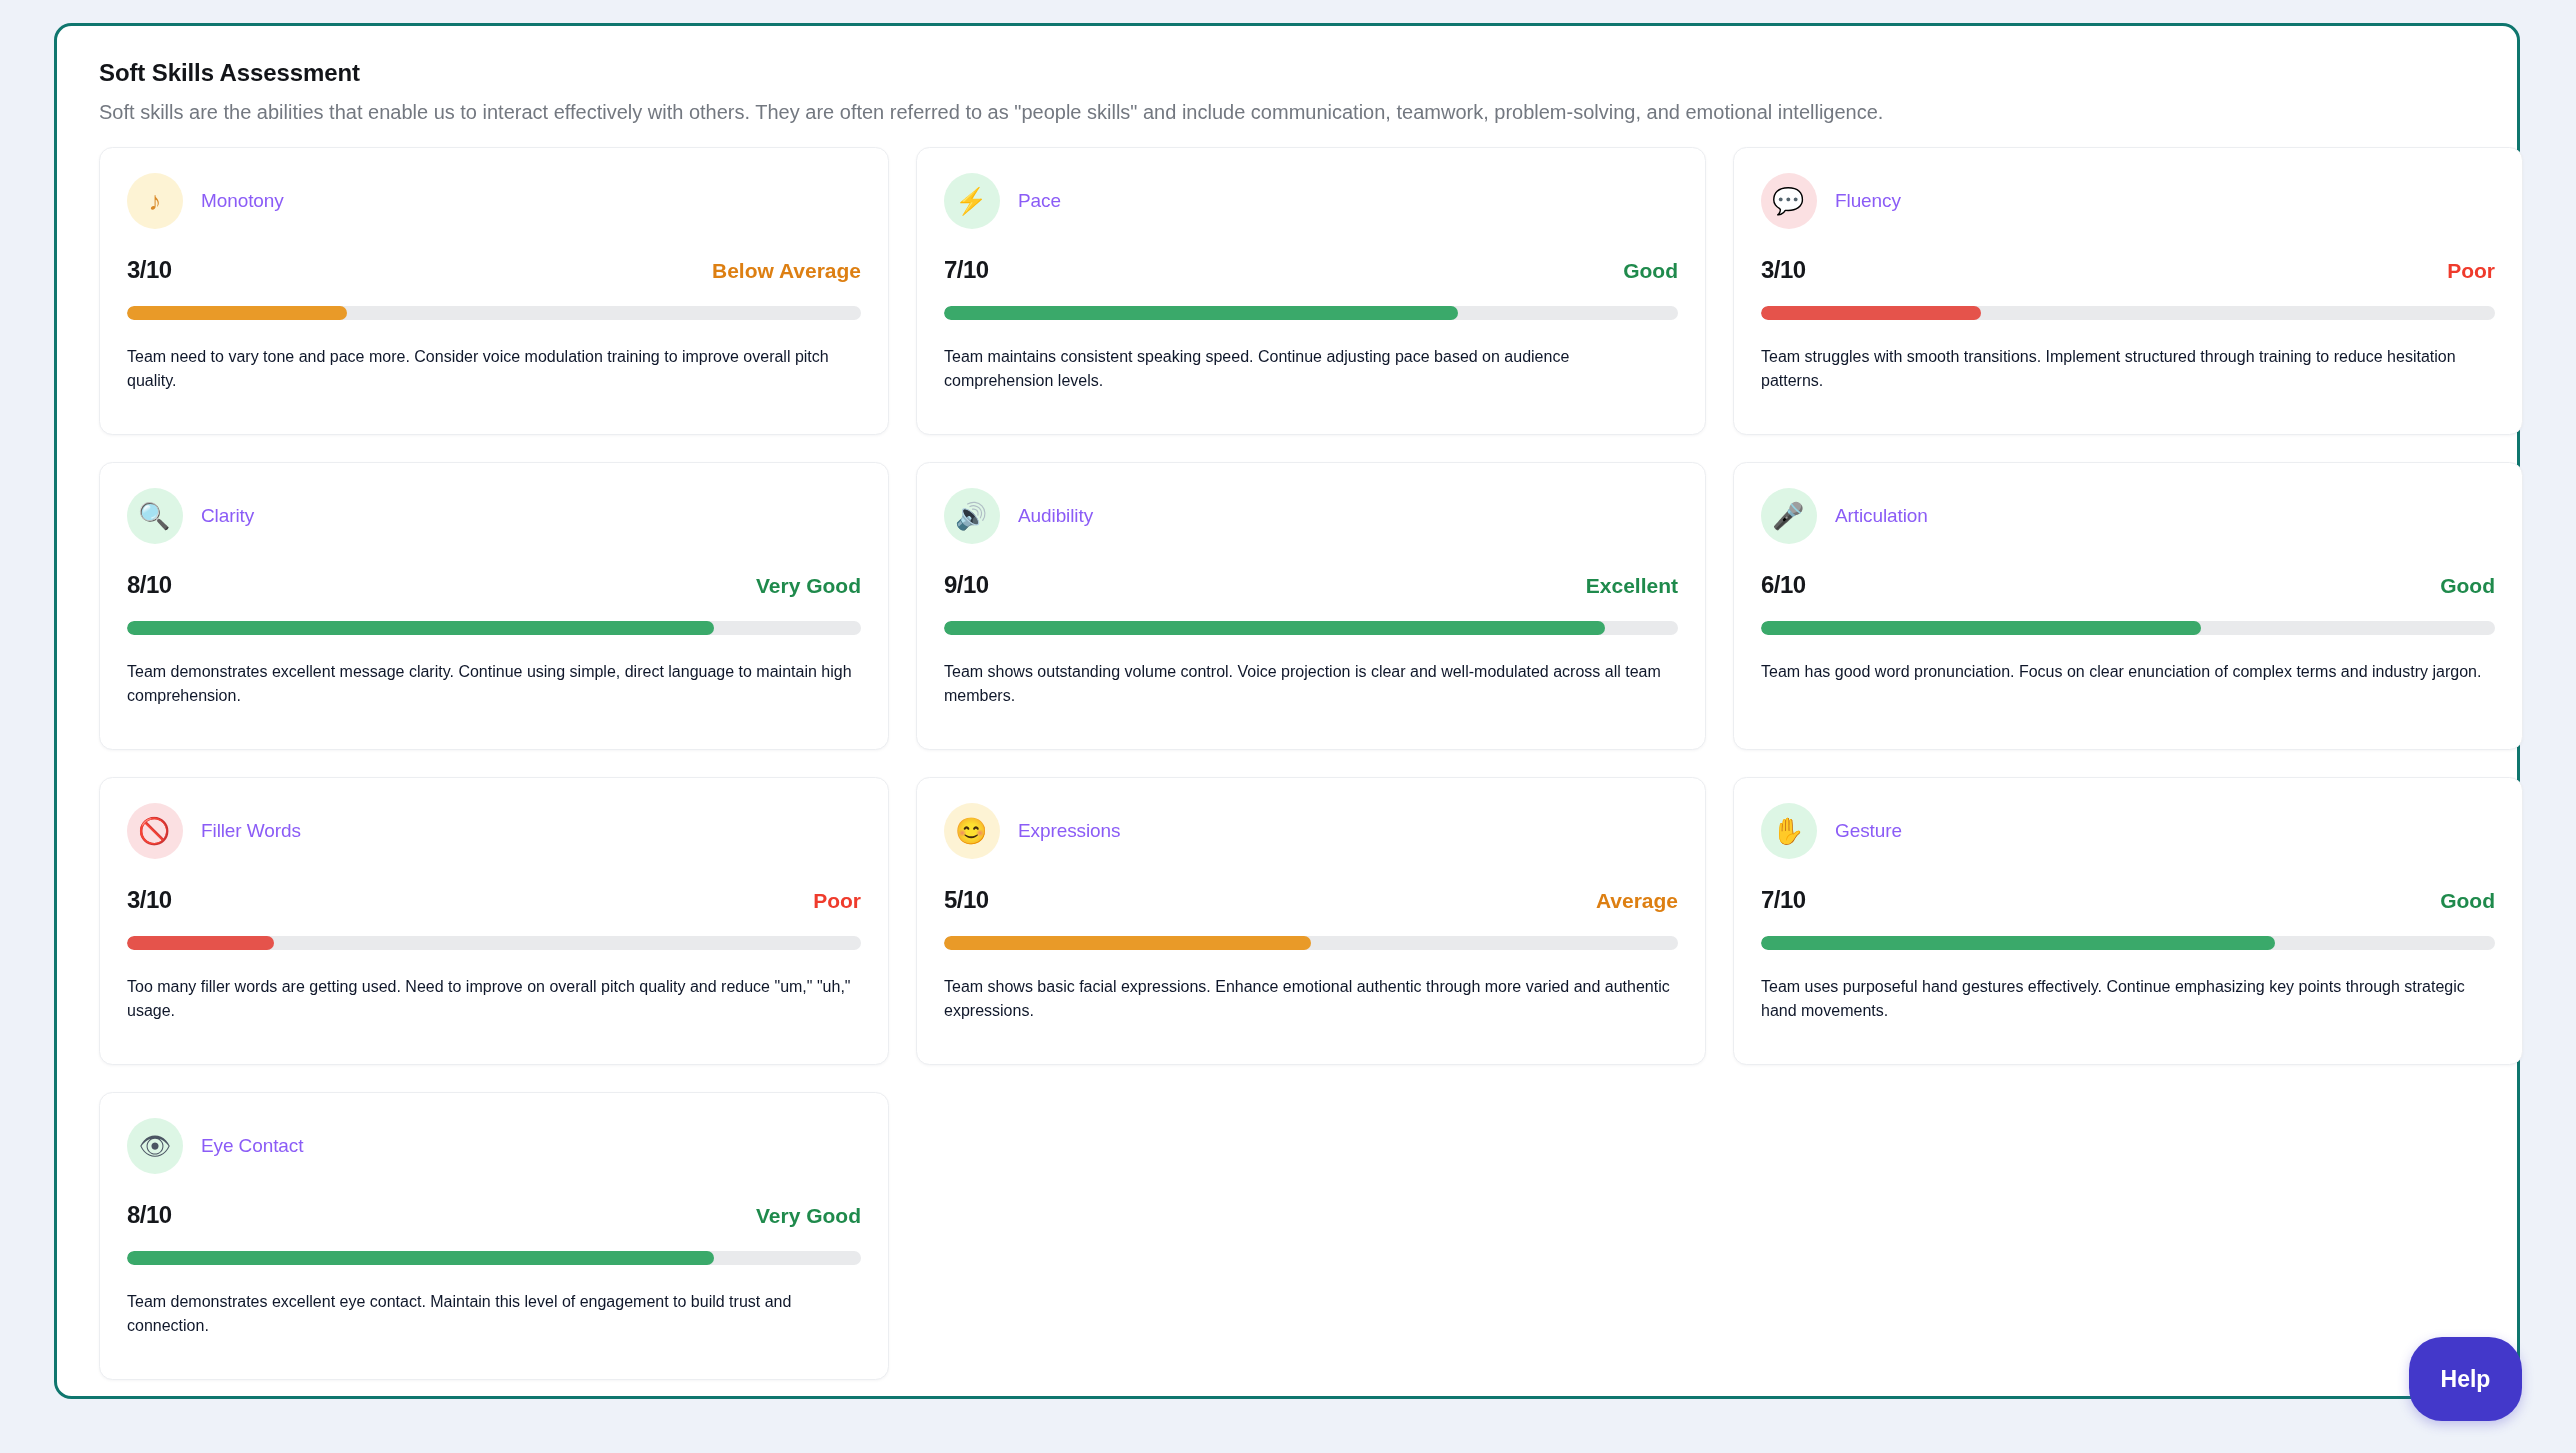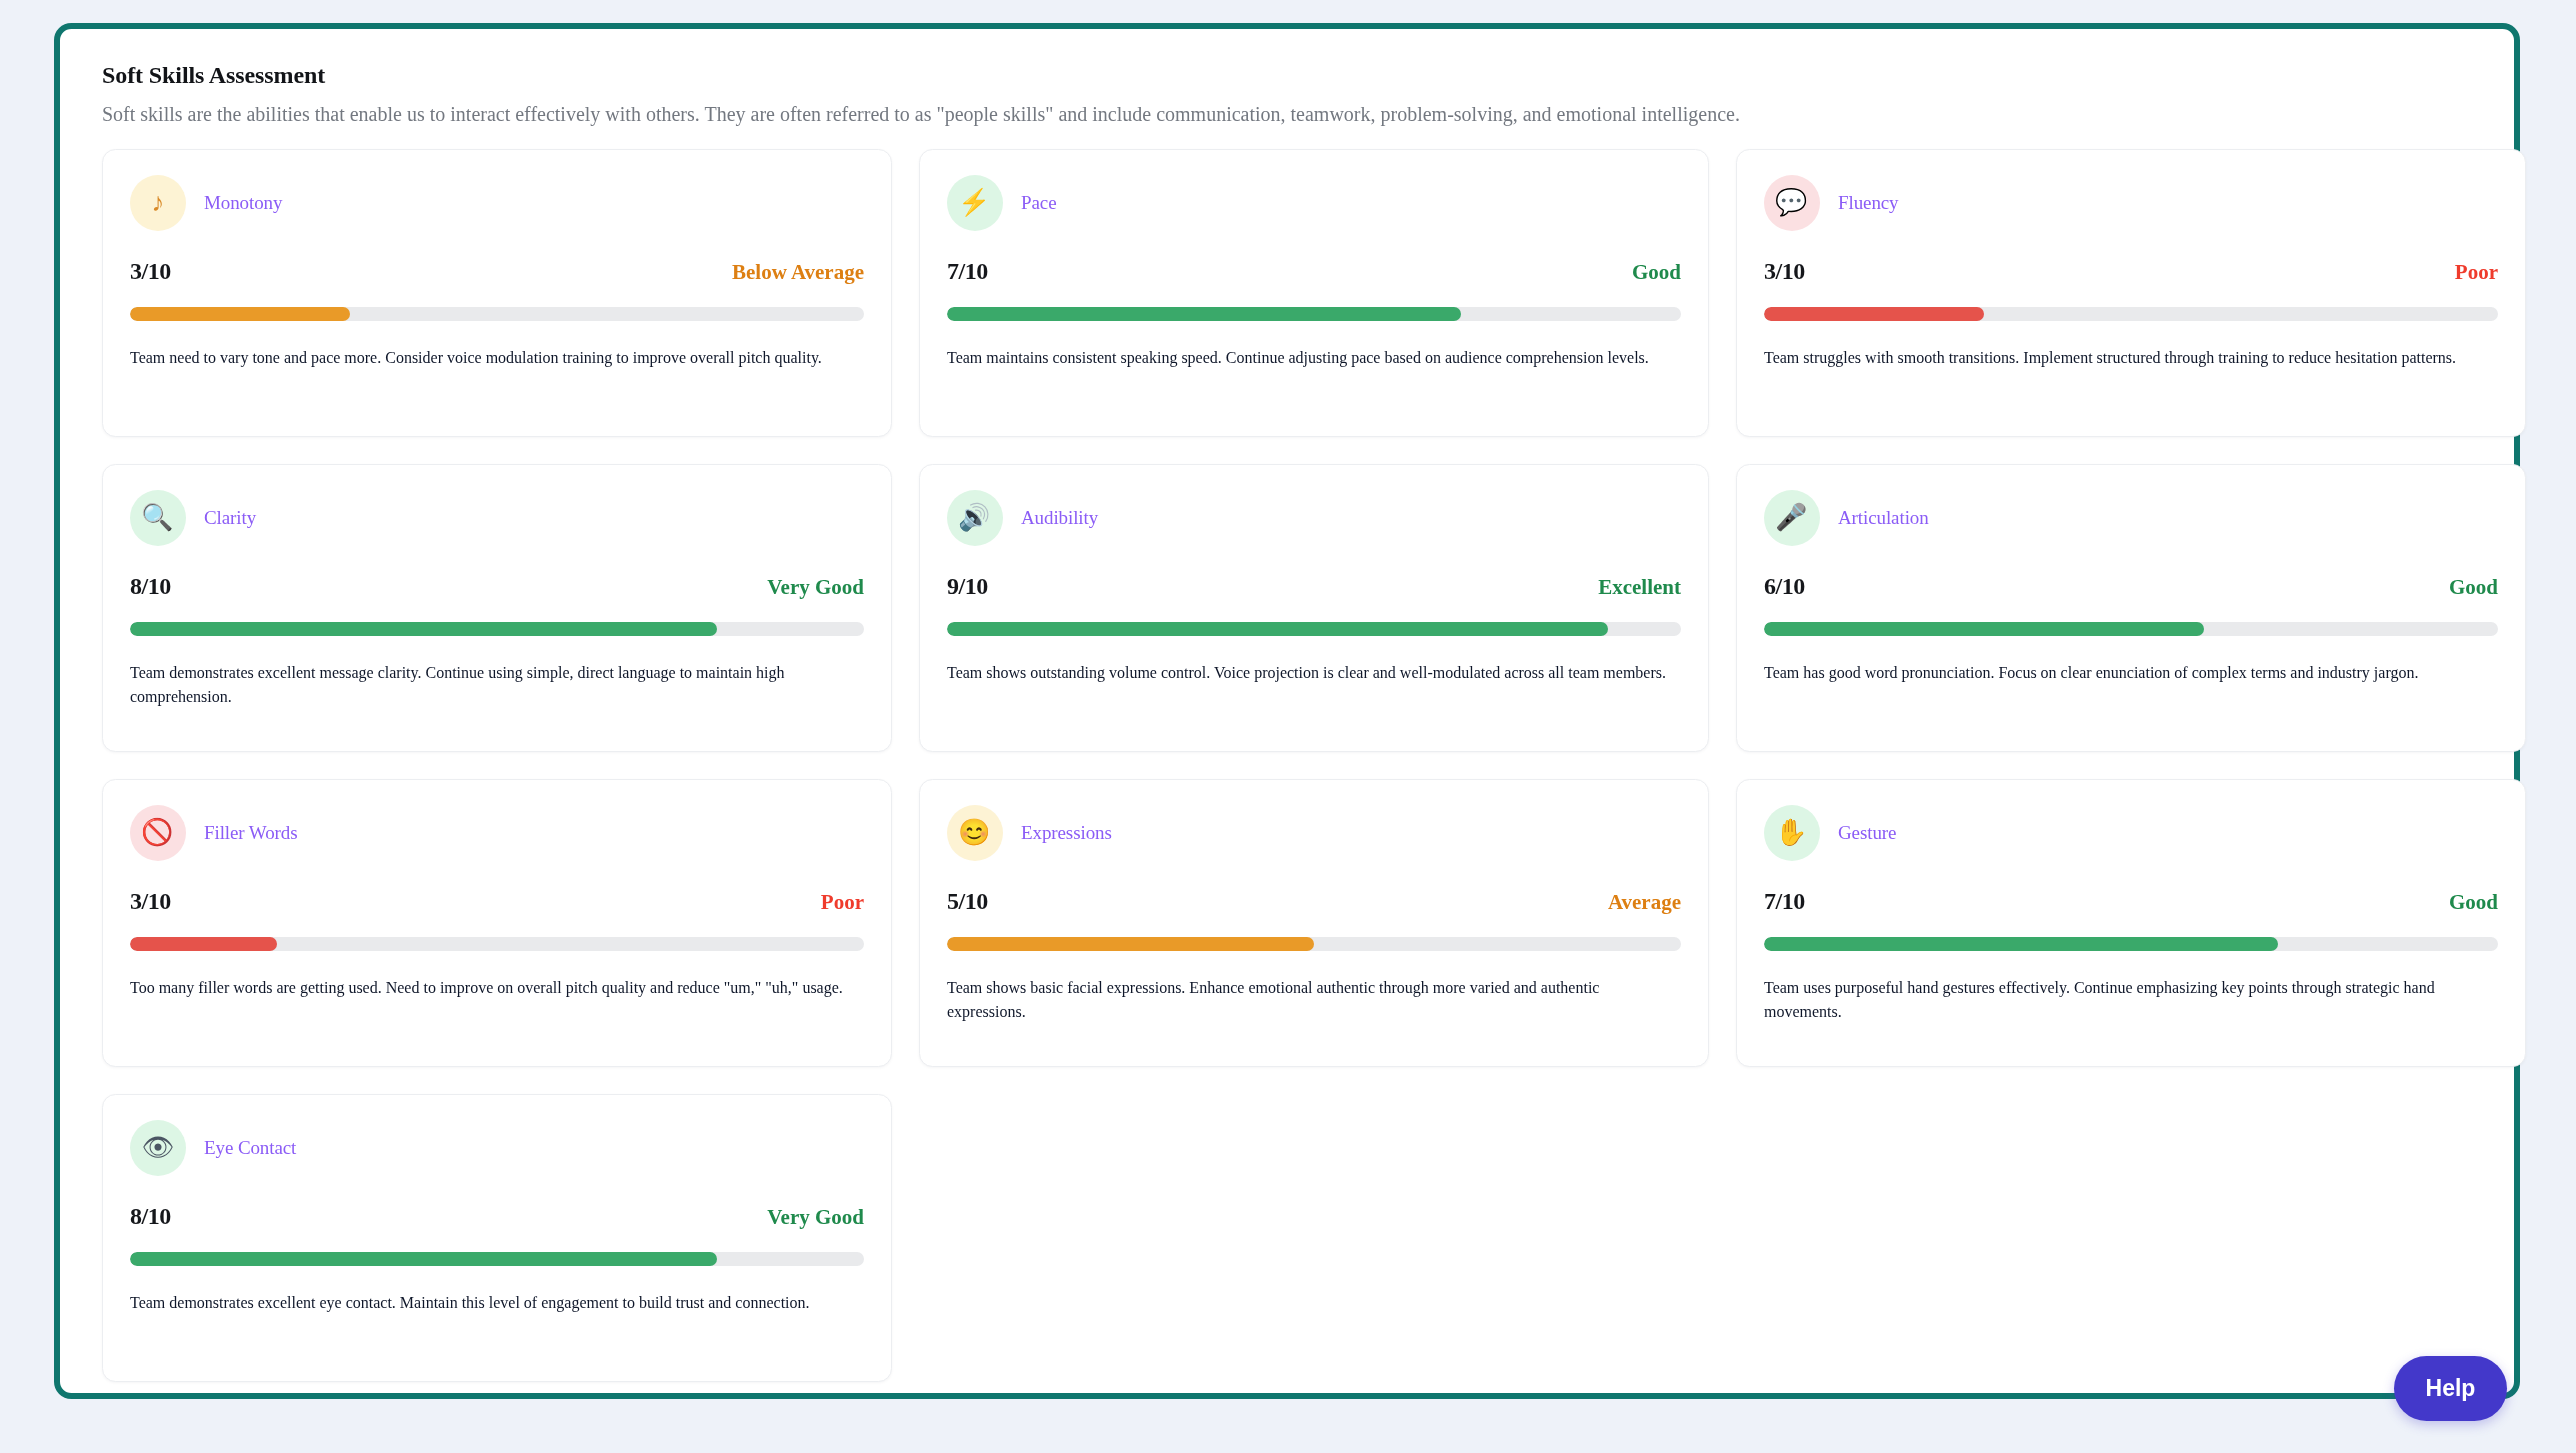--- a/index.html
+++ b/index.html
@@ -25,24 +25,23 @@
     background: #eef2f9;
   }
 
   .outer-card {
     position: absolute;
     left: 54px;
     top: 23px;
     width: 2466px;
     height: 1376px;
     background: #ffffff;
-    border: 6px solid #0f766e;
+    border: 3px solid #0f766e;
     border-radius: 17.3px;
     padding: 33px 23px 0 23px;
-    font-family: Liberation Serif, serif;
   }
 
   .section-title {
     font-size: 24px;
     font-weight: bold;
     color: #121418;
     letter-spacing: -0.1px;
     margin-left: 19px;
     margin-bottom: 11.5px;
   }
@@ -136,24 +135,24 @@
   }
 
   .card-desc {
     font-size: 16px;
     color: #0f172a;
     line-height: 1.52;
   }
 
   .help-button {
     position: absolute;
-    right: 69px;
+    right: 54px;
     bottom: 32px;
     width: 113px;
-    height: 65px;
+    height: 84px;
     border-radius: 33px;
     background: #4338ca;
     color: #ffffff;
     font-size: 23px;
     font-weight: bold;
     display: flex;
     align-items: center;
     justify-content: center;
     border: none;
     cursor: pointer;

